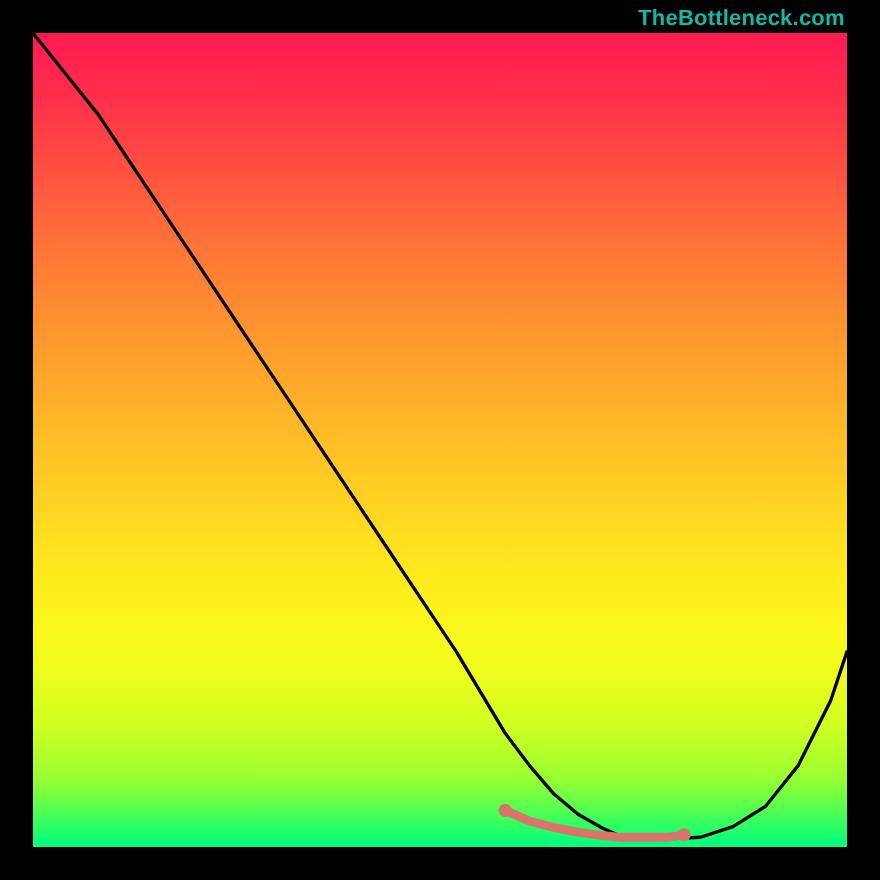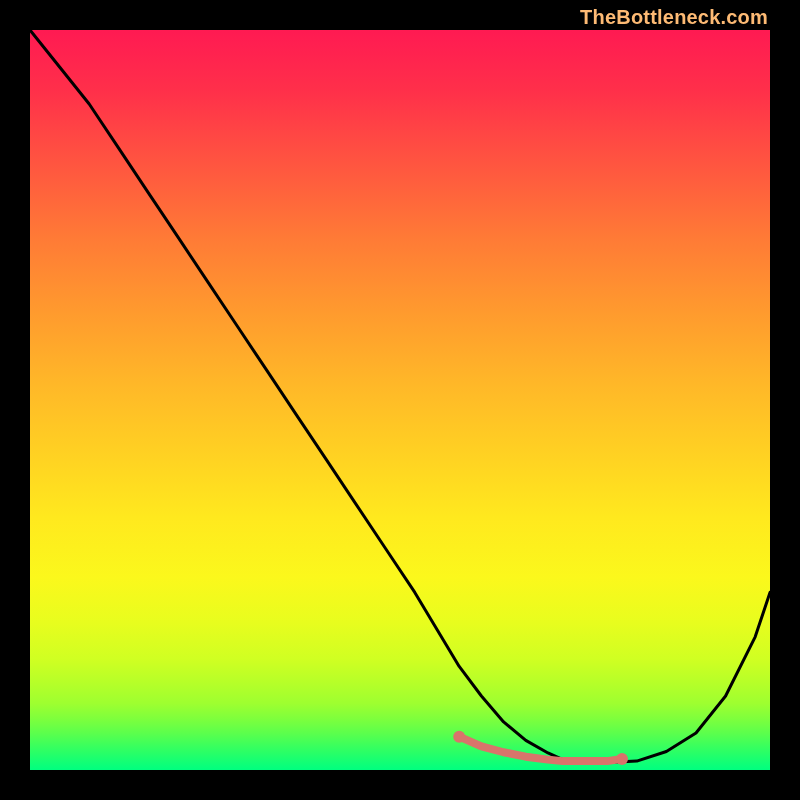--- a/index.html
+++ b/index.html
@@ -49,21 +49,21 @@
       #00ff80 100%
     );
   }
   .watermark {
     position: absolute;
     top: 6px;
     right: 32px;
     font-family: Arial, Helvetica, sans-serif;
     font-size: 20px;
     font-weight: bold;
-    color: #fdba74;
+    color: #14b8a6;
     letter-spacing: 0.2px;
     text-align: right;
   }
   svg.curve {
     position: absolute;
     left: 0;
     top: 0;
     width: 740px;
     height: 740px;
   }

